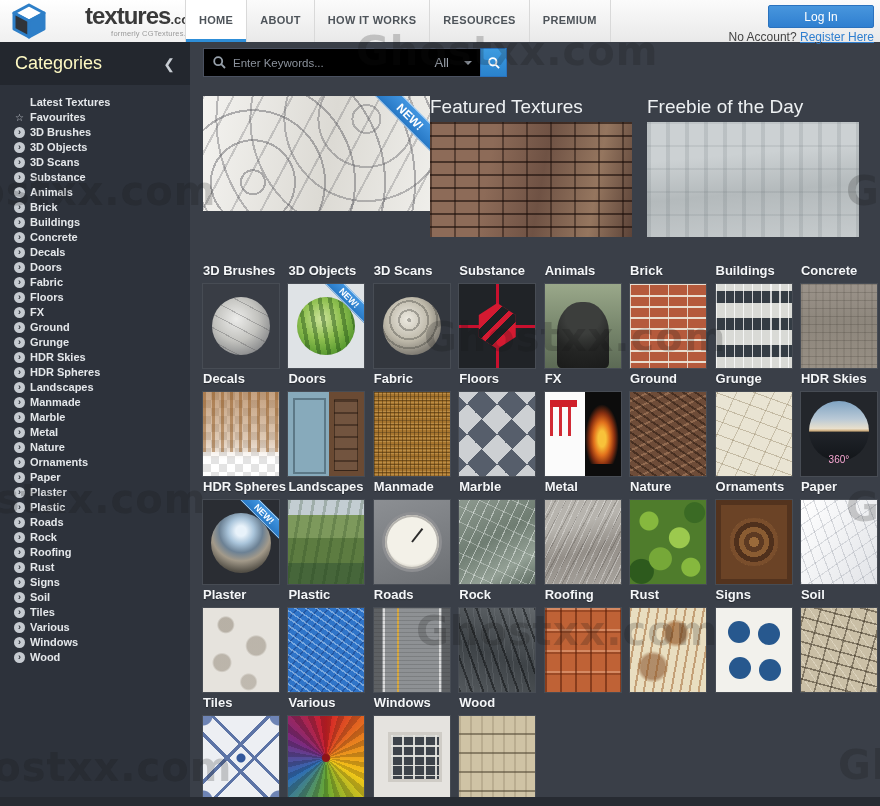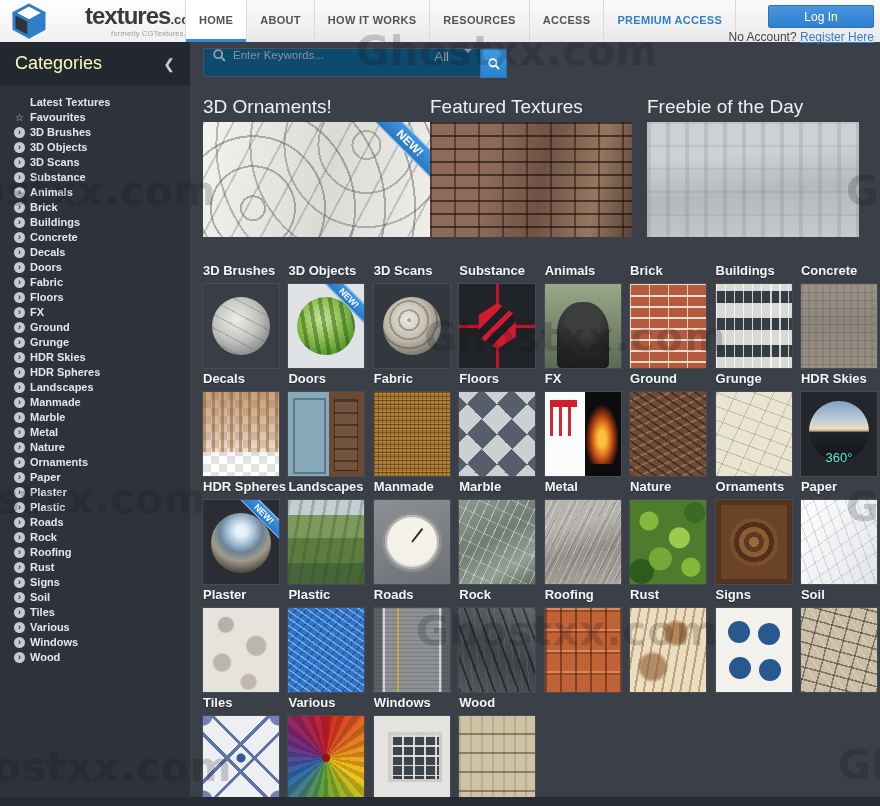--- a/index.html
+++ b/index.html
@@ -40,22 +40,22 @@
     font-size:11px; font-weight:bold; color:#e4e7ea; cursor:pointer; white-space:nowrap; }
   .side-icon { width:11px; height:11px; flex:0 0 11px; margin-right:5px; }
   .side-icon.circ { border-radius:50%; background:#c6cbd1; text-align:center; }
   .side-icon.circ span { display:block; font-size:9px; line-height:10px; color:#2d323b; font-weight:bold; }
   .side-icon.star { background:none; color:#c6cbd1; font-size:10px; line-height:11px; text-align:center; }
   .side-icon.blank { visibility:hidden; }
 
   
   main { position:absolute; left:190px; top:42px; width:690px; height:764px; background:#3a3f48; padding-left:13px; }
 
-  .search-bar { margin-top:6px; width:304px; height:29px; display:flex; align-items:flex-start;
-    background:#0c4a6e; border:1px solid #4a5160; }
+  .search-bar { margin-top:6px; width:304px; height:29px; display:flex; align-items:center;
+    background:#000000; border:1px solid #4a5160; }
   .search-bar .mag { padding:0 7px 0 9px; display:flex; }
   .search-input { flex:1; min-width:0; background:transparent; border:none; outline:none;
     font-size:11.5px; color:#cfd3d8; font-family:inherit; }
   .search-input::placeholder { color:#8b929c; }
   .filter { font-size:13px; color:#9aa1ab; margin-right:15px; cursor:pointer; }
   .caret { width:0; height:0; border-left:4px solid transparent; border-right:4px solid transparent;
     border-top:4px solid #8b929c; margin-right:8px; cursor:pointer; }
   .search-btn { width:27px; height:29px; margin-right:-1px; background:linear-gradient(180deg,#3c9be0,#2a82cc);
     border:1px solid #2a72be; cursor:pointer; display:flex; align-items:center; justify-content:center; }
 
@@ -85,21 +85,21 @@
   .cell { cursor:pointer; }
   .cell-label { font-size:13px; font-weight:bold; color:#f4f6f8; height:17px; line-height:16px;
     margin-bottom:4px; white-space:nowrap; text-shadow:0 1px 1px rgba(0,0,0,.35); }
   .thumb { position:relative; width:76px; height:84px; overflow:hidden; box-shadow:0 0 0 1px rgba(255,255,255,.07); }
 
   .ribbon { position:absolute; top:7px; right:-19px; transform:rotate(45deg);
     background:linear-gradient(180deg,#4397e2,#2677c4); color:#fff; font-size:9px; font-weight:bold;
     padding:2px 22px; box-shadow:inset 0 1px 0 rgba(255,255,255,.6), inset 0 -1px 0 rgba(255,255,255,.6); z-index:4; }
   .ribbon.big { top:11px; right:-24px; font-size:12px; padding:3px 28px; }
   .overlay360 { position:absolute; left:0; bottom:11px; width:100%; text-align:center;
-    font-size:13px; color:#5eead4; z-index:3; }
+    font-size:10px; color:#f9a8d4; z-index:3; }
 
   
   .th-brushes3d { background:#393d45; }
   .th-brushes3d::after { content:""; position:absolute; left:9px; top:13px; width:58px; height:58px; border-radius:50%;
     background:repeating-linear-gradient(28deg, rgba(90,90,92,.35) 0 1px, transparent 1px 12px),
     radial-gradient(circle at 42% 38%, #ececea, #c2c2be 45%, #8e8f90 75%, #6a6b6d); }
   .th-objects3d { background:#dfe3e6; }
   .th-objects3d::after { content:""; position:absolute; left:9px; top:13px; width:58px; height:58px; border-radius:50%;
     background:repeating-linear-gradient(80deg, rgba(25,70,18,.40) 0 4px, transparent 4px 10px),
     radial-gradient(circle at 42% 38%, #cce39a, #8fc050 40%, #57982f 75%, #3c7a24); }
@@ -270,22 +270,21 @@
       <div class="logo-text">
         <div><span class="brand">textures</span><span class="tld">.com</span></div>
         <div class="tagline">formerly CGTextures.com</div>
       </div>
     </div>
     <nav id="main-nav">
         <div class="tab active">HOME</div>
         <div class="tab">ABOUT</div>
         <div class="tab">HOW IT WORKS</div>
         <div class="tab">RESOURCES</div>
-        <div class="tab">ACCESS</div>
-        <div class="tab premium">PREMIUM ACCESS</div>
+        <div class="tab">PREMIUM</div>
       </nav>
     <div class="auth">
       <button class="login-btn">Log In</button>
       <div class="register-line">
         <span>No Account?</span>
         <a>Register Here</a>
       </div>
     </div>
   </header>
 
@@ -536,21 +535,20 @@
       <button class="search-btn">
         <svg width="12" height="12" viewBox="0 0 13 13">
             <circle cx="5.2" cy="5.2" r="4" fill="none" stroke="#ffffff" stroke-width="2"></circle>
             <line x1="8.2" y1="8.2" x2="12" y2="12" stroke="#ffffff" stroke-width="2"></line>
           </svg>
       </button>
     </div>
 
     <div class="banners" id="banners">
         <div class="banner-col" style="width: 227px;">
-          <div class="banner-title">3D Ornaments!</div>
           <div class="banner-img bn-ornaments3d">
             <span class="ribbon big">NEW!</span>
           </div>
         </div>
         <div class="banner-col" style="width: 202px;">
           <div class="banner-title">Featured Textures</div>
           <div class="banner-img bn-stonewall"></div>
         </div>
         <div class="banner-col" style="width: 227px; padding-left: 15px;">
           <div class="banner-title">Freebie of the Day</div>

